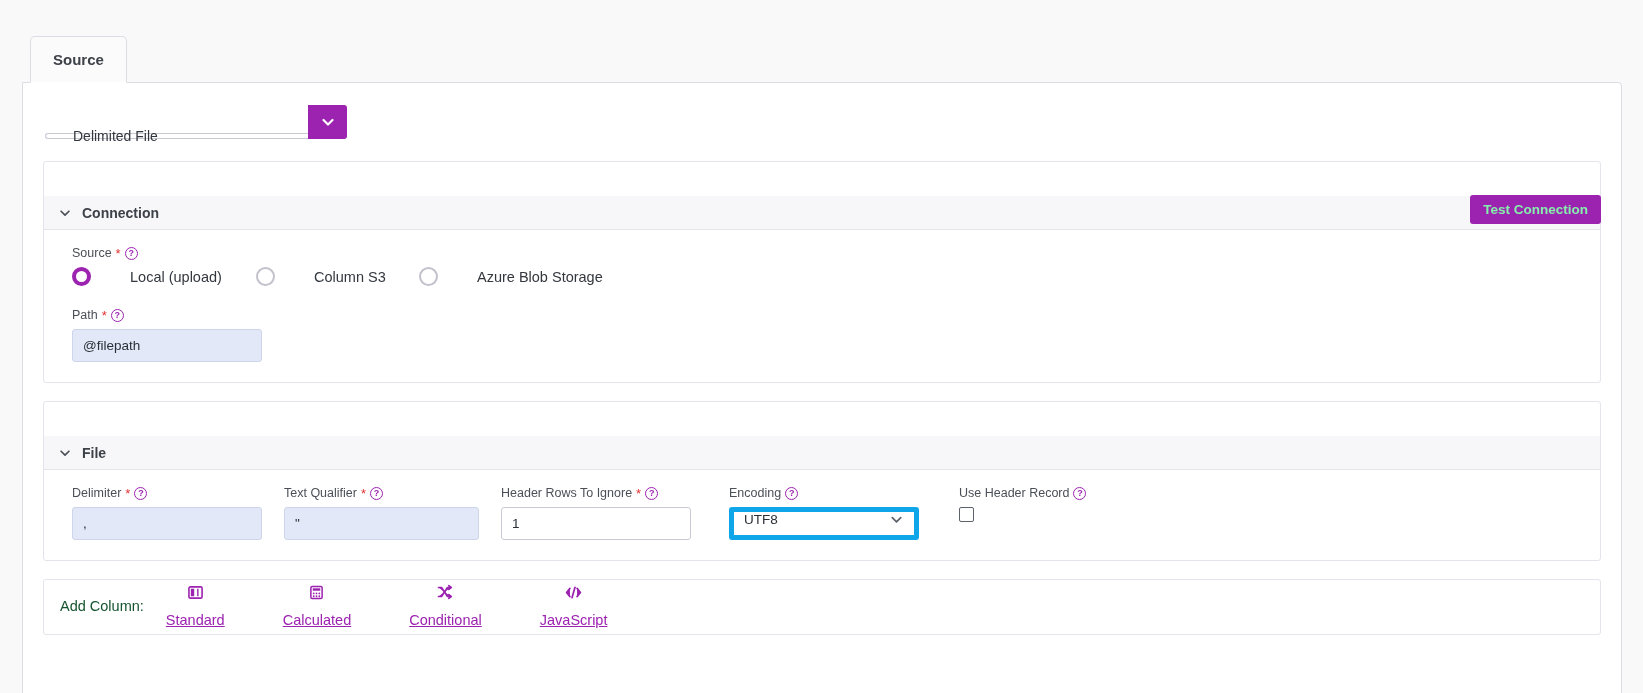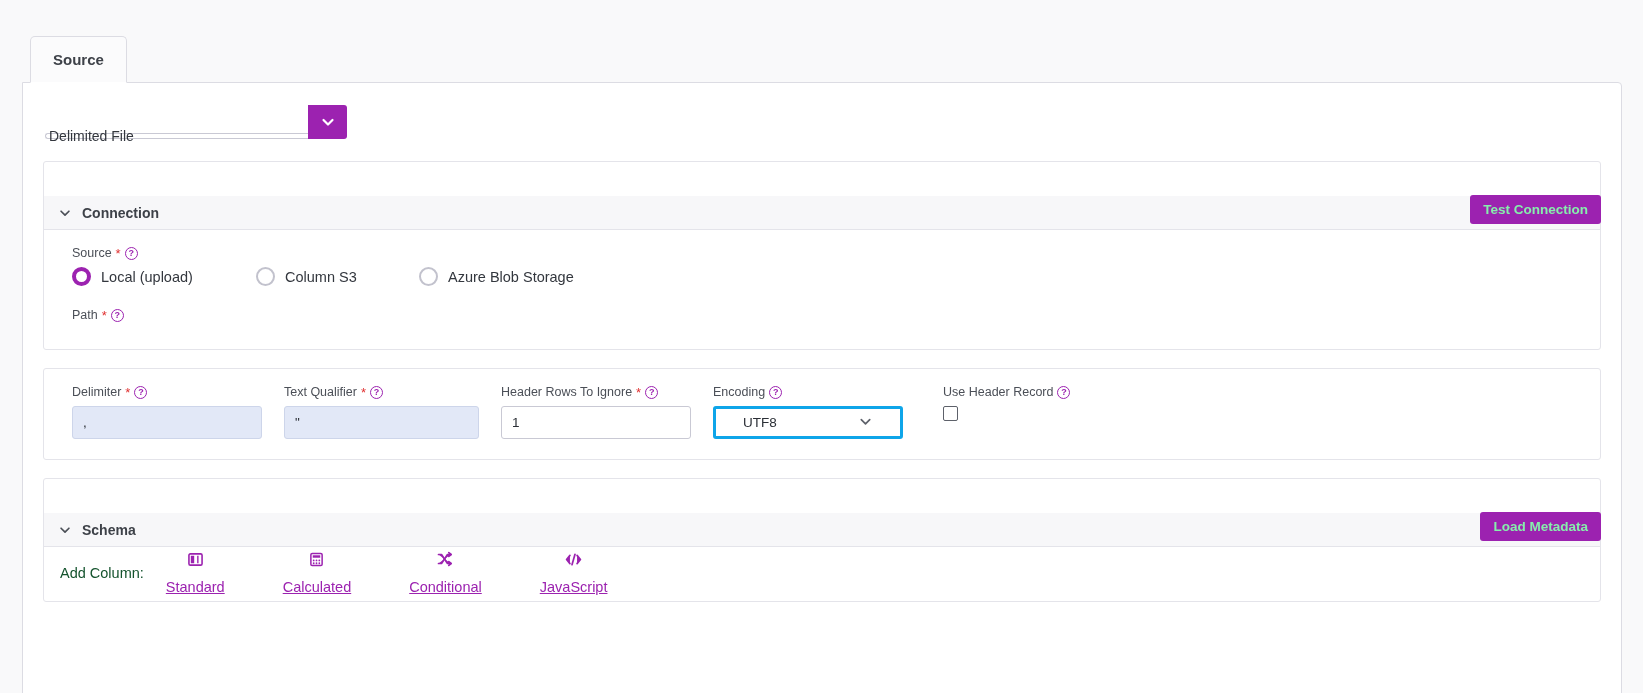--- a/index.html
+++ b/index.html
@@ -33,21 +33,21 @@
     border-radius: 0 4px 4px 4px;
     height: 624px;
     padding: 20px;
   }
 
   
   .typeselect { display: flex; width: 302px; height: 34px; margin: 2px 0 22px 2px; }
   .typeselect .val {
     flex: 1; border: 1px solid #c9c9d4; border-right: none;
     border-radius: 3px 0 0 3px; background: #fff;
-    display: flex; align-items: center; padding: 0 3px;
+    display: flex; align-items: center; padding: 0 27px;
     font-size: 14px; color: #32363d; cursor: pointer; margin-top: 28px;
   }
   .typeselect .arrow {
     width: 39px; background: #9c22b0; border-radius: 0 3px 3px 0;
     display: flex; align-items: center; justify-content: center; cursor: pointer;
   }
   .typeselect .arrow svg { stroke: #fff; }
 
   
   .section { border: 1px solid #e4e4ea; border-radius: 3px; margin-bottom: 18px; background: #fff; }
@@ -72,41 +72,41 @@
   .req { color: #e03030; font-size: 13px; line-height: 1; }
   .help {
     width: 13px; height: 13px; border-radius: 50%;
     border: 1.2px solid #9c22b0; color: #9c22b0;
     font-size: 9px; line-height: 11px; text-align: center;
     font-weight: bold; cursor: pointer; flex: none;
   }
 
   
   .radio-row { display: flex; align-items: center; margin-bottom: 22px; }
-  .radio-opt { display: flex; align-items: center; cursor: pointer; }
+  .radio-opt { display: flex; align-items: center; cursor: pointer; gap: 29px; }
   .radio-opt + .radio-opt { margin-left: 0; }
   .rdot { width: 19px; height: 19px; border-radius: 50%; border: 2px solid #c2c2cd; background: #fff; flex: none; }
   .rdot.on { border: 4px solid #9c22b0; }
   .rlabel { font-size: 14.5px; color: #33373e; margin-left: 10px; }
 
   
   .fld { height: 33px; border: 1px solid #c9c9d4; border-radius: 3px; background: #fff;
          display: flex; align-items: center; padding: 0 10px; font-size: 13.5px; color: #2b2f36; cursor: text; }
   .fld.token { background: #e2e8f7; border-color: #cdd5ea; }
-  .selfld { display: flex; align-items: center; justify-content: space-between;
-            height: 33px; border: 3px solid #0ea5e9; border-radius: 3px; background: #fff;
-            padding: 0 27px; font-size: 13.5px; cursor: pointer; }
+  .selfld { display: flex; align-items: flex-start; justify-content: space-between;
+            height: 33px; border: 5px solid #0ea5e9; border-radius: 3px; background: #fff;
+            padding: 0 10px; font-size: 13.5px; cursor: pointer; }
   .cbox { width: 15px; height: 15px; border: 1.3px solid #5d616a; border-radius: 2px; background: #fff; cursor: pointer; }
 
   
   .filegrid { display: flex; gap: 22px; align-items: flex-start; }
   .col-delim { width: 190px; }
   .col-qual  { width: 195px; }
   .col-hdr   { width: 190px; }
-  .col-enc   { width: 190px; }
+  .col-enc   { width: 190px; margin-left: 16px; }
   .col-use   { width: 190px; padding-left: 18px; }
 
   
   .schema-text { font-size: 14.5px; color: #33373e; padding: 12px 2px 30px 14px; }
   .addrow { display: flex; align-items: center; padding: 0 2px 6px 16px; }
   .addlabel { font-size: 14.5px; color: #14532d; margin-right: 22px; }
   .addlink { display: flex; align-items: center; gap: 8px; margin-right: 58px; cursor: pointer; flex-direction: column; }
   .addlink .txt { font-size: 14.5px; color: #9c22b0; text-decoration: underline; }
   .addlink svg { fill: #9c22b0; stroke: #9c22b0; flex: none; }
 </style>
@@ -163,25 +163,34 @@
             <span class="rdot"></span>
             <span class="rlabel">Azure Blob Storage</span>
           </div>
         </div>
 
         <div class="flabel">
           <span>Path</span>
           <span class="req">*</span>
           <span class="help">?</span>
         </div>
+        <div class="fld token" style="width:190px">@filepath</div>
 
       </div>
     </div>
 
     <div class="section">
+      <div class="sec-head">
+        <span class="chev">
+          <svg width="14" height="14" viewBox="0 0 16 16" fill="none" stroke="#4b4f57" stroke-width="1.9" stroke-linecap="round" stroke-linejoin="round">
+              <polyline points="3.5,6 8,10.5 12.5,6"></polyline>
+            </svg>
+        </span>
+        <span class="sec-title">File</span>
+      </div>
       <div class="sec-body">
         <div class="filegrid">
 
           <div class="col-delim">
             <div class="flabel">
               <span>Delimiter</span>
               <span class="req">*</span>
               <span class="help">?</span>
             </div>
             <div class="fld token">,</div>
@@ -226,29 +235,20 @@
               <span class="help">?</span>
             </div>
             <div class="cbox"></div>
           </div>
 
         </div>
       </div>
     </div>
 
     <div class="section">
-      <div class="sec-head">
-        <span class="chev">
-          <svg width="14" height="14" viewBox="0 0 16 16" fill="none" stroke="#4b4f57" stroke-width="1.9" stroke-linecap="round" stroke-linejoin="round">
-              <polyline points="3.5,6 8,10.5 12.5,6"></polyline>
-            </svg>
-        </span>
-        <span class="sec-title">Schema</span>
-        <button class="hdr-btn">Load Metadata</button>
-      </div>
       <div style="padding:4px 0 0 0">
 
         <div class="addrow">
           <span class="addlabel">Add Column:</span>
 
           <span class="addlink">
             <span>
               <svg width="15" height="15" viewBox="0 0 16 16">
                   <rect x="1" y="2" width="14" height="12" rx="1.5" fill="none" stroke="#9c22b0" stroke-width="1.7"></rect>
                   <rect x="3" y="4" width="3.6" height="8" fill="#9c22b0" stroke="none"></rect>

